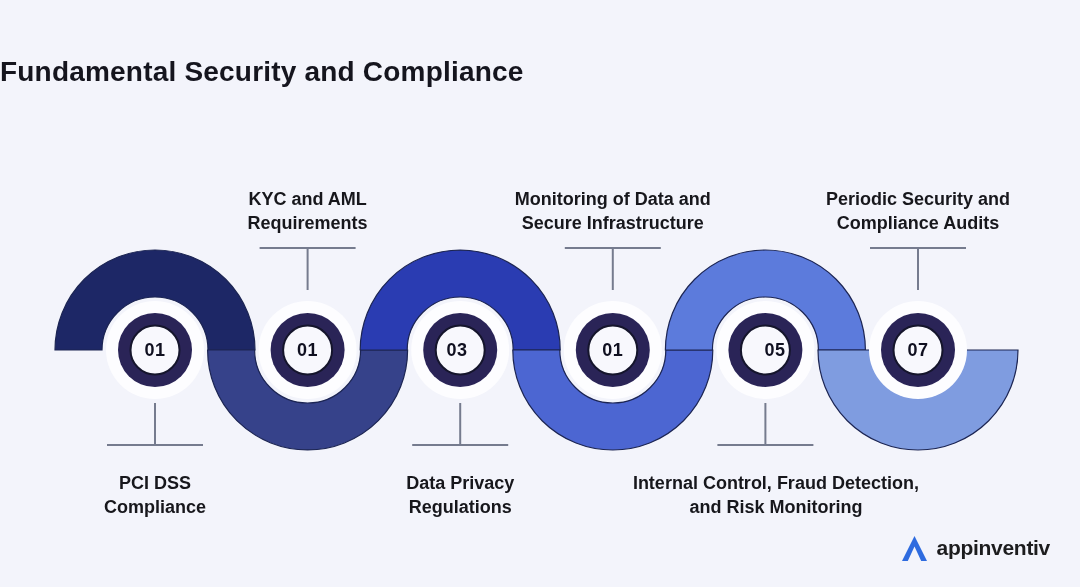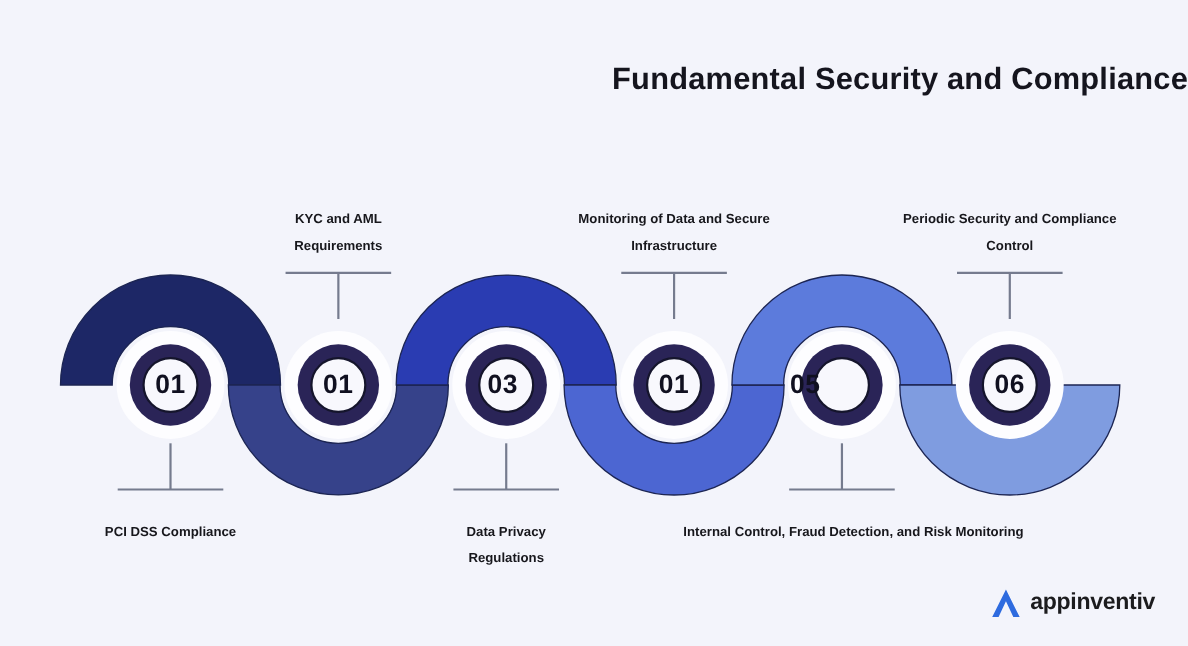--- a/index.html
+++ b/index.html
@@ -8,46 +8,46 @@
     position:relative;
     overflow:hidden;
     font-family:"Liberation Sans", sans-serif;
     background:#f3f4fb;
   }
   .canvas{position:absolute;inset:0;}
 
   
   .title{
     position:absolute;top:49px;left:0;width:1080px;
-    text-align:right;
+    text-align:left;
     font-size:28px;font-weight:700;color:#15151e;
     line-height:45px;letter-spacing:0.2px;
   }
 
   
   .ribbon{position:absolute;top:0;left:0;}
 
   
   .step-num{
     position:absolute;width:60px;height:34px;top:333px;
     display:flex;align-items:center;justify-content:center;
-    font-size:24px;font-weight:700;color:#101020;
+    font-size:18px;font-weight:700;color:#101020;
     letter-spacing:0.5px;
   }
 
   
   .step-label{
     position:absolute;width:340px;text-align:center;
-    font-size:12px;font-weight:700;color:#17171c;
+    font-size:18px;font-weight:700;color:#17171c;
     line-height:24px;
   }
   .step-label span{display:inline-block;}
   .label-above{top:187px;}
   .label-below{top:471px;}
-  .mw-120 span{max-width:120px;text-align:right;}
+  .mw-120 span{max-width:120px;}
   .mw-150 span{max-width:150px;}
   .mw-140 span{max-width:140px;}
   .mw-250 span{max-width:250px;}
   .mw-330 span{max-width:330px;margin-left:21px;}
   .mw-240 span{max-width:240px;}
 
   
   .logo{
     position:absolute;top:534px;right:30px;
     display:flex;align-items:center;gap:7px;justify-content:flex-end;
@@ -134,29 +134,29 @@
         <circle cx="918" cy="350" r="37" fill="#2a2457"></circle>
         <circle cx="918" cy="350" r="24.5" stroke-width="2" stroke="#15152c" fill="#f8f8fd"></circle>
       </g>
     </g>
   </svg>
 
   <div class="step-num" style="left:125px">01</div>
   <div class="step-num" style="left:277.6px">01</div>
   <div class="step-num" style="left:427px">03</div>
   <div class="step-num" style="left:582.8px">01</div>
-  <div class="step-num" style="left:702px">05</div>
-  <div class="step-num" style="left:888px">06</div>
+  <div class="step-num" style="left:745px">05</div>
+  <div class="step-num" style="left:888px">07</div>
 
   <div class="step-label label-below mw-120" style="left:-15px"><span>PCI DSS Compliance</span></div>
   <div class="step-label label-above mw-150" style="left:137.6px"><span>KYC and AML Requirements</span></div>
   <div class="step-label label-below mw-140" style="left:290.2px"><span>Data Privacy Regulations</span></div>
   <div class="step-label label-above mw-250" style="left:442.8px"><span>Monitoring of Data and Secure Infrastructure</span></div>
   <div class="step-label label-below mw-330" style="left:595.4px"><span>Internal Control, Fraud Detection, and Risk Monitoring</span></div>
-  <div class="step-label label-above mw-240" style="left:748px"><span>Periodic Security and Compliance Control</span></div>
+  <div class="step-label label-above mw-240" style="left:748px"><span>Periodic Security and Compliance Audits</span></div>
 
   <div class="logo">
     <svg width="30" height="28" viewBox="0 0 30 28">
       <path d="M 2,27 L 14.5,2 L 27,27 L 21.2,27 L 14.5,12.5 L 7.8,27 Z" stroke-linejoin="round" fill="#2e6bdf"></path>
     </svg>
     <span class="logo-text">appinventiv</span>
   </div>
 
 </div>
 

